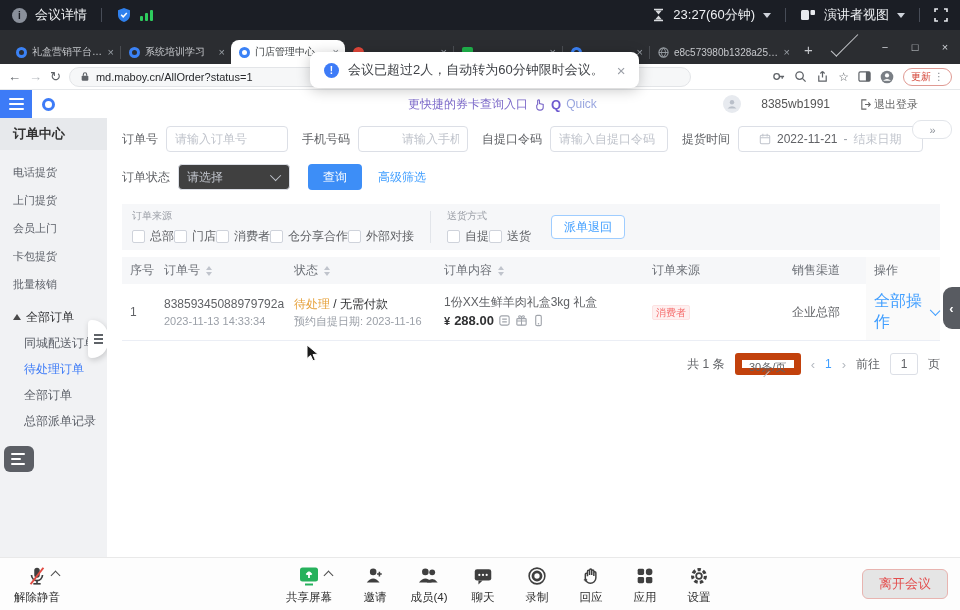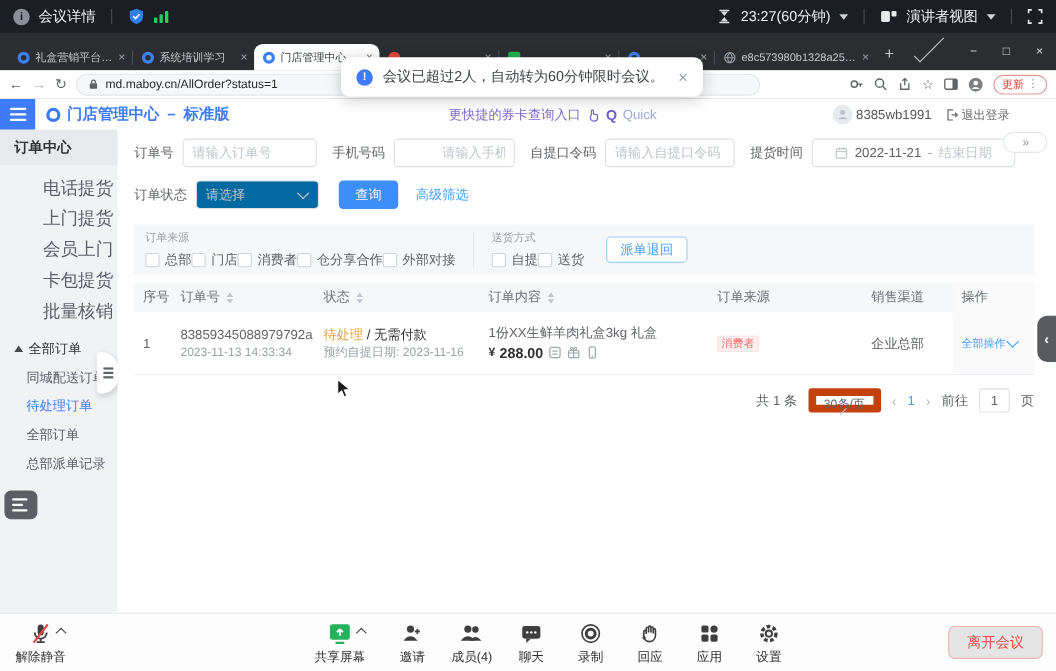--- a/index.html
+++ b/index.html
@@ -52,28 +52,28 @@
   .burger{position:absolute;left:0;top:0;width:32px;height:28px;background:#3d7bf7;
           display:flex;flex-direction:column;justify-content:center;align-items:center;gap:3px;}
   .burger i{display:block;width:15px;height:2px;background:#fff;border-radius:1px;}
   .brand-wrap{position:absolute;left:42px;top:0;height:28px;display:flex;align-items:center;gap:6px;}
   .logo-ring{width:13px;height:13px;border:3px solid #3d7bf7;border-radius:50%;box-sizing:border-box;}
   .brand{font-size:14px;font-weight:bold;color:#3d7bf7;}
   .quick-wrap{position:absolute;left:408px;top:0;height:28px;display:flex;align-items:center;gap:5px;}
   .quick-entry{font-size:12px;color:#7b68c9;}
   .quick-q{font-size:13px;font-weight:bold;color:#6f5bd0;}
   .quick-word{font-size:12px;color:#9aa7e0;}
-  .user-wrap{position:absolute;right:42px;top:0;height:28px;display:flex;align-items:center;gap:3px;}
+  .user-wrap{position:absolute;right:42px;top:0;height:28px;display:flex;align-items:center;gap:20px;}
   .avatar{width:18px;height:18px;border-radius:50%;background:#e7eaef;display:flex;align-items:center;justify-content:center;}
   .uname{font-size:12px;color:#555;}
   .logout{display:flex;align-items:center;gap:3px;font-size:11px;color:#666;margin-left:10px;}
   
   .sidebar{position:absolute;top:118px;left:0;width:107px;height:440px;background:#f1f2f4;}
   .sb-section{height:32px;line-height:32px;background:#e7e9ec;font-size:13px;font-weight:bold;color:#333;padding-left:13px;}
-  .sb-item{height:28px;line-height:28px;font-size:16px;color:#5a5e66;padding-left:13px;margin-left:26px;}
+  .sb-item{height:28px;line-height:28px;font-size:11px;color:#5a5e66;padding-left:13px;}
   .sb-group{height:26px;line-height:26px;font-size:12px;color:#303133;padding-left:13px;display:flex;align-items:center;gap:5px;margin-top:6px;}
   .tri-up{width:0;height:0;border-left:4px solid transparent;border-right:4px solid transparent;border-bottom:6px solid #4a4a4a;}
   .sb-child{height:26px;line-height:26px;font-size:12px;color:#5a5e66;padding-left:24px;}
   .sb-child.active{color:#3d7bf7;}
   .sb-handle{position:absolute;left:88px;top:202px;width:20px;height:38px;background:#fff;
              border-radius:4px 17px 17px 4px;box-shadow:1px 2px 6px rgba(0,0,0,.18);
              display:flex;flex-direction:column;justify-content:center;align-items:center;gap:2.5px;}
   .sb-handle i{display:block;width:9px;height:1.6px;background:#5f6368;}
   .dark-list{position:absolute;left:4px;top:328px;width:30px;height:26px;background:rgba(58,62,69,.82);
              border-radius:6px;display:flex;flex-direction:column;justify-content:center;gap:3px;padding-left:7px;box-sizing:border-box;}
@@ -82,21 +82,21 @@
   .main{position:absolute;top:118px;left:107px;width:853px;height:440px;background:#fff;}
   .frow{position:absolute;display:flex;align-items:center;gap:8px;font-size:12px;color:#606266;}
   .frow .flabel{white-space:nowrap;}
   .fin{height:26px;border:1px solid #dcdfe6;border-radius:4px;font-size:12px;color:#606266;
        padding:0 8px;box-sizing:border-box;background:#fff;outline:none;font-family:inherit;}
   .fin::placeholder{color:#c0c4cc;}
   .datebox{height:26px;border:1px solid #dcdfe6;border-radius:4px;display:flex;align-items:center;
            gap:6px;padding:0 20px;box-sizing:border-box;font-size:12px;}
   .datebox .ph{color:#c0c4cc;}
   .selectbox{width:112px;height:26px;border:1px solid #dcdfe6;border-radius:4px;display:flex;align-items:center;
-             justify-content:space-between;padding:0 8px;box-sizing:border-box;font-size:12px;color:#c0c4cc;background:#0369a1;}
+             justify-content:space-between;padding:0 8px;box-sizing:border-box;font-size:12px;color:#c0c4cc;background:#404040;}
   .chev-d{width:7px;height:7px;border-left:1.4px solid #c0c4cc;border-bottom:1.4px solid #c0c4cc;transform:rotate(-45deg) translateY(-2px);}
   .btn-primary{height:26px;padding:0 15px;background:#3d8ef7;color:#fff;border:none;border-radius:4px;font-size:12px;font-family:inherit;}
   .link-blue{color:#409eff;font-size:12px;}
   .panel{position:absolute;left:15px;top:86px;width:818px;height:46px;background:#f6f7f9;
          display:flex;align-items:stretch;padding:5px 10px;box-sizing:border-box;}
   .pgroup{display:flex;flex-direction:column;justify-content:space-between;}
   .plabel{font-size:10px;color:#9a9ea6;}
   .cbrow{display:flex;align-items:center;}
   .cb{display:flex;align-items:center;gap:5px;font-size:12px;color:#606266;}
   .cbox{width:13px;height:13px;border:1px solid #cfd3db;border-radius:2px;background:#fff;box-sizing:border-box;}
@@ -118,21 +118,21 @@
   .twoline{display:flex;flex-direction:column;gap:4px;justify-content:center;}
   .l-main{font-size:12px;color:#606266;line-height:13px;}
   .l-sub{font-size:11px;color:#9ba0a8;line-height:12px;}
   .status-orange{color:#e6a23c;}
   .pay-note{color:#303133;}
   .price-line{display:flex;align-items:center;gap:4px;}
   .cur{font-size:11px;font-weight:bold;color:#303133;}
   .price{font-size:13px;font-weight:bold;color:#303133;}
   .mini-ic{display:inline-flex;}
   .badge-red{font-size:10px;color:#f56c6c;background:#fef0f0;border:1px solid #fde2e2;border-radius:2px;padding:1px 3px;line-height:11px;}
-  .op-link{color:#409eff;display:flex;align-items:center;gap:4px;font-size:10px;}
+  .op-link{color:#409eff;display:flex;align-items:center;gap:4px;font-size:16px;}
   
   .pager{position:absolute;right:20px;top:234px;height:24px;display:flex;align-items:center;gap:10px;font-size:12px;color:#606266;}
   .psel{width:66px;height:22px;border:7px solid #c2410c;border-radius:3px;display:flex;align-items:center;
         justify-content:space-between;padding:0 6px;box-sizing:border-box;font-size:11px;color:#606266;flex-direction:column;}
   .parrow{color:#b4b9c0;font-size:13px;}
   .pnum{color:#409eff;font-size:12px;}
   .goto-in{width:28px;height:22px;border:1px solid #dcdfe6;border-radius:3px;text-align:center;font-size:12px;color:#606266;box-sizing:border-box;font-family:inherit;outline:none;}
   
   .collapse-pill{position:absolute;right:8px;top:120px;width:38px;height:17px;border:1px solid #e2e5ea;background:#fff;
                  border-radius:9px;display:flex;align-items:center;justify-content:center;color:#8d929a;font-size:11px;letter-spacing:-1px;}
@@ -289,21 +289,20 @@
 </div>
 
 <div class="page-head">
   <div class="burger">
       <i></i>
       <i></i>
       <i></i>
     </div>
   <div class="brand-wrap">
     <span class="logo-ring"></span>
-    <span class="brand"><span>门店管理中心</span> <span>－ 标准版</span></span>
   </div>
   <div class="quick-wrap">
     <span class="quick-entry">更快捷的券卡查询入口</span>
     <svg width="13" height="13" viewBox="0 0 14 14">
       <path d="M5 7 V3 a1 1 0 0 1 2 0 v3 l4 1 v3 a3 3 0 0 1 -3 3 H7 a3 3 0 0 1 -3 -3 V8 Z" fill="none" stroke="#7b68c9" stroke-width="1.2"></path>
     </svg>
     <span class="quick-q">Q</span>
     <span class="quick-word">Quick</span>
   </div>
   <div class="user-wrap">

